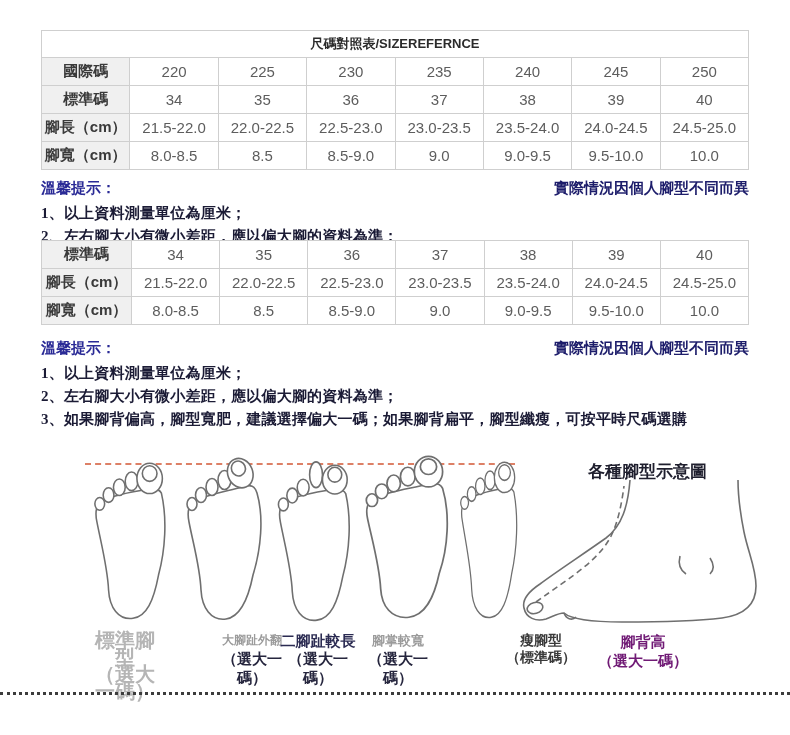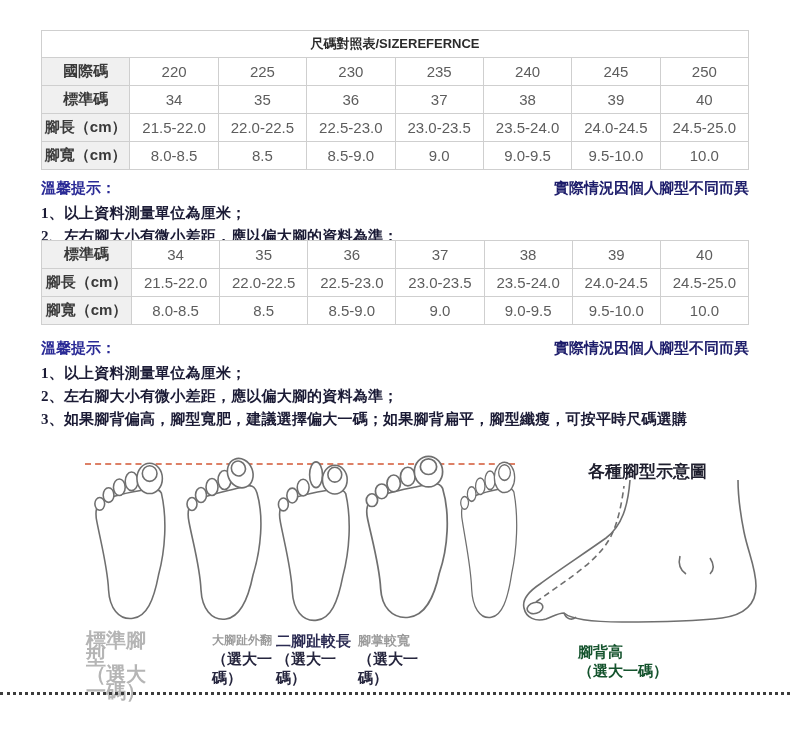--- a/index.html
+++ b/index.html
@@ -33,21 +33,21 @@
   #notice2 { top:331px; }
   .notice-head { display:flex; justify-content:space-between; align-items:baseline; }
   .notice-title { font-size:15px; font-weight:bold; color:#2a2a96;margin-top:8px; }
   .notice-right { font-size:15px; font-weight:bold; color:#1d1d6b; }
   .notice-lines { margin-top:4px;font-family:Liberation Serif, serif; }
   .notice-line {
     font-size:15px; font-weight:bold; color:#1b1b35; line-height:23px;
     letter-spacing:0.2px;
   }
   
-  #feet-area { position:absolute; left:0; top:446px; width:790px; height:245px; }
+  #feet-area { position:absolute; left:0; top:446px; width:790px; height:245px;text-align:center; }
   .dash-line {
     position:absolute; left:85px; top:17px; width:430px; height:0;
     border-top:2px dashed #dd8066;
   }
   .footsvg { position:absolute; }
   .footsvg path, .footsvg ellipse { stroke:#6f6f6f; stroke-width:1.6; }
   #diagram-caption {
     position:absolute; left:588px; top:14px;
     font-size:17px; font-weight:bold; color:#1f1f2e;
   }
@@ -59,21 +59,21 @@
   #cap2 { left:176px; width:80px;margin-left:36px; }
   #cap2 .cap-label { color:#9b9b9b; font-size:12px; }
   #cap2 .cap-note  { color:#26263e; font-size:15px; line-height:19px; }
   #cap3 { left:276px; width:84px; }
   #cap3 .cap-label { color:#2b2b52; font-size:15px; }
   #cap3 .cap-note  { color:#26263e; font-size:15px; line-height:19px; }
   #cap4 { left:358px; width:80px; }
   #cap4 .cap-label { color:#9b9b9b; font-size:13px; }
   #cap4 .cap-note  { color:#26263e; font-size:15px; line-height:19px; }
   #cap5 { left:498px; width:86px; color:#3a3a3a; font-size:14px; }
-  #cap6 { left:578px; width:130px; color:#14532d; font-size:15px; line-height:19px;margin-top:10px; }
+  #cap6 { left:578px; width:130px; color:#701a75; font-size:15px; line-height:19px; }
   
   #dotted-divider {
     position:absolute; left:0; top:692px; width:790px; height:0;
     border-top:3px dotted #3c3c3c;
   }
 </style>
 </head>
 <body>
 
 <table class="size-table" id="table1">
@@ -256,19 +256,23 @@
     <span class="cap-note">（選大一碼）</span>
   </div>
   <div class="foot-caption" id="cap3">
     <span class="cap-label">二腳趾較長</span>
     <span class="cap-note">（選大一碼）</span>
   </div>
   <div class="foot-caption" id="cap4">
     <span class="cap-label">腳掌較寬</span>
     <span class="cap-note">（選大一碼）</span>
   </div>
+  <div class="foot-caption" id="cap5">
+    <span class="cap-label">瘦腳型</span>
+    <span class="cap-note">（標準碼）</span>
+  </div>
   <div class="foot-caption" id="cap6">
     <span class="cap-label">腳背高</span>
     <span class="cap-note">（選大一碼）</span>
   </div>
 </div>
 
 <div id="dotted-divider"></div>
 
 </body></html>

